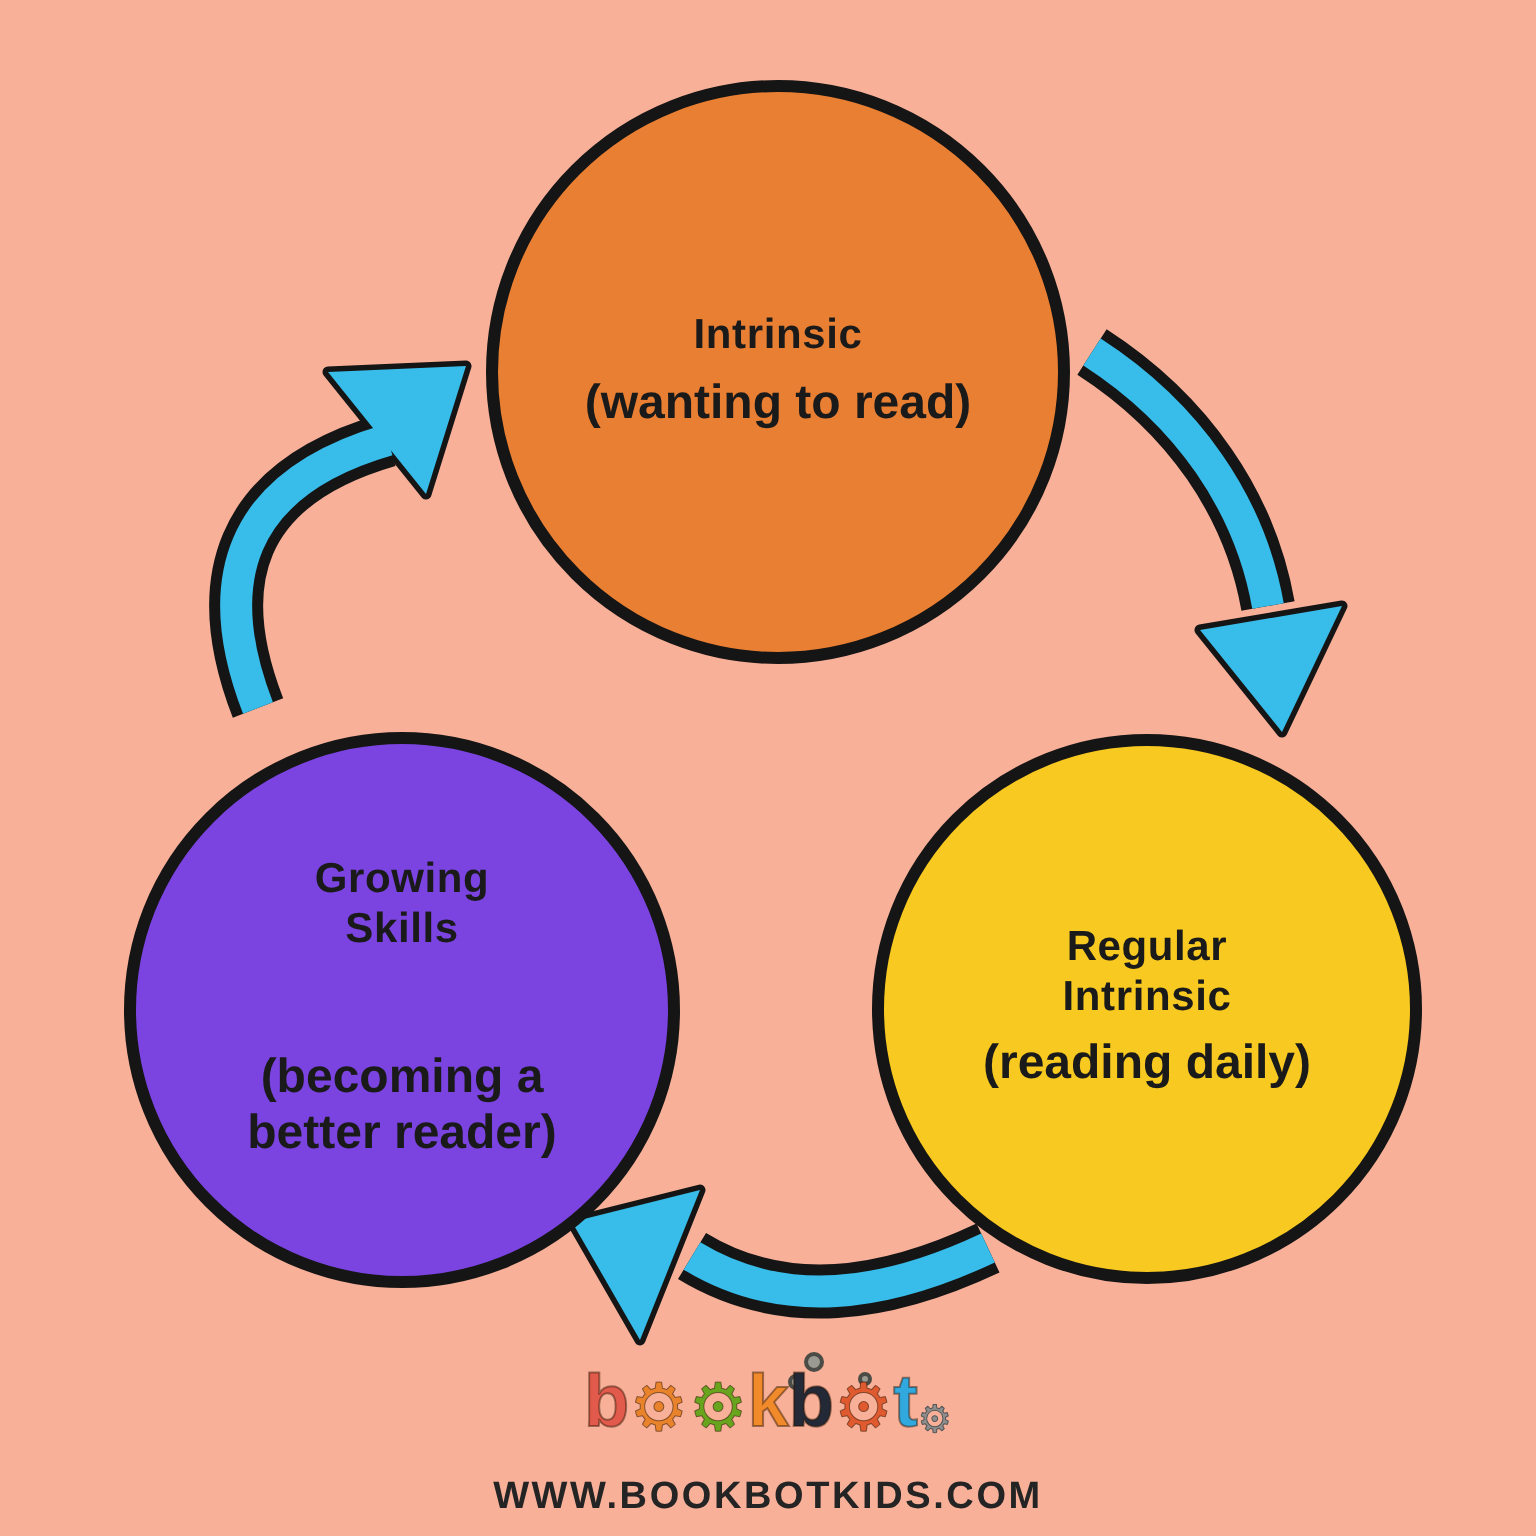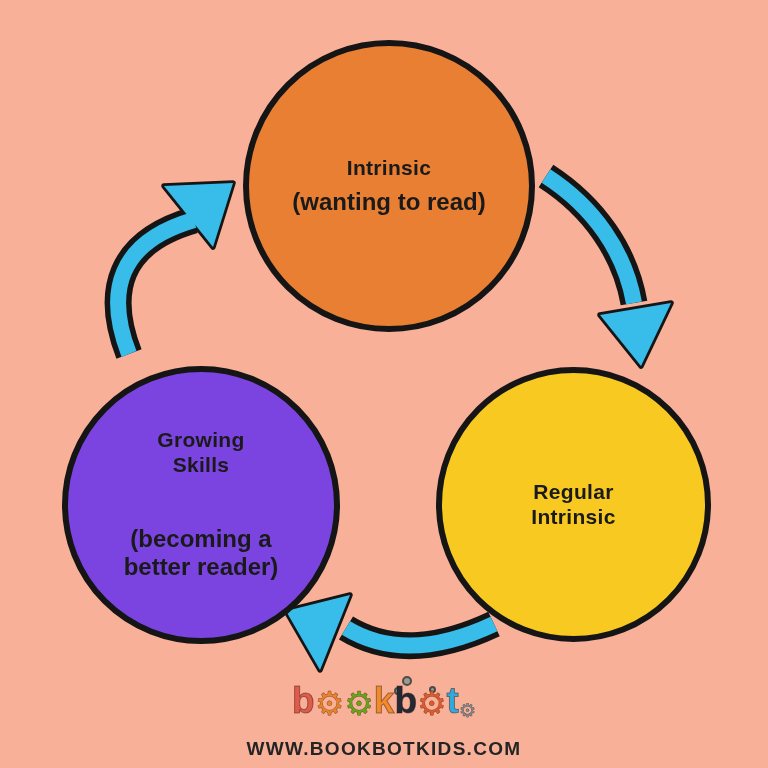--- a/index.html
+++ b/index.html
@@ -84,20 +84,23 @@
     <div class="subtitle">
       <div>(wanting to read)</div>
     </div>
   </div>
 
   <div class="node node-yellow">
     <div class="title">
       <div>Regular</div>
       <div>Intrinsic</div>
     </div>
+    <div class="subtitle">
+      <div>(reading daily)</div>
+    </div>
   </div>
 
   <div class="node node-purple">
     <div class="title">
       <div>Growing</div>
       <div>Skills</div>
     </div>
     <div class="subtitle">
       <div>(becoming a</div>
       <div>better reader)</div>

